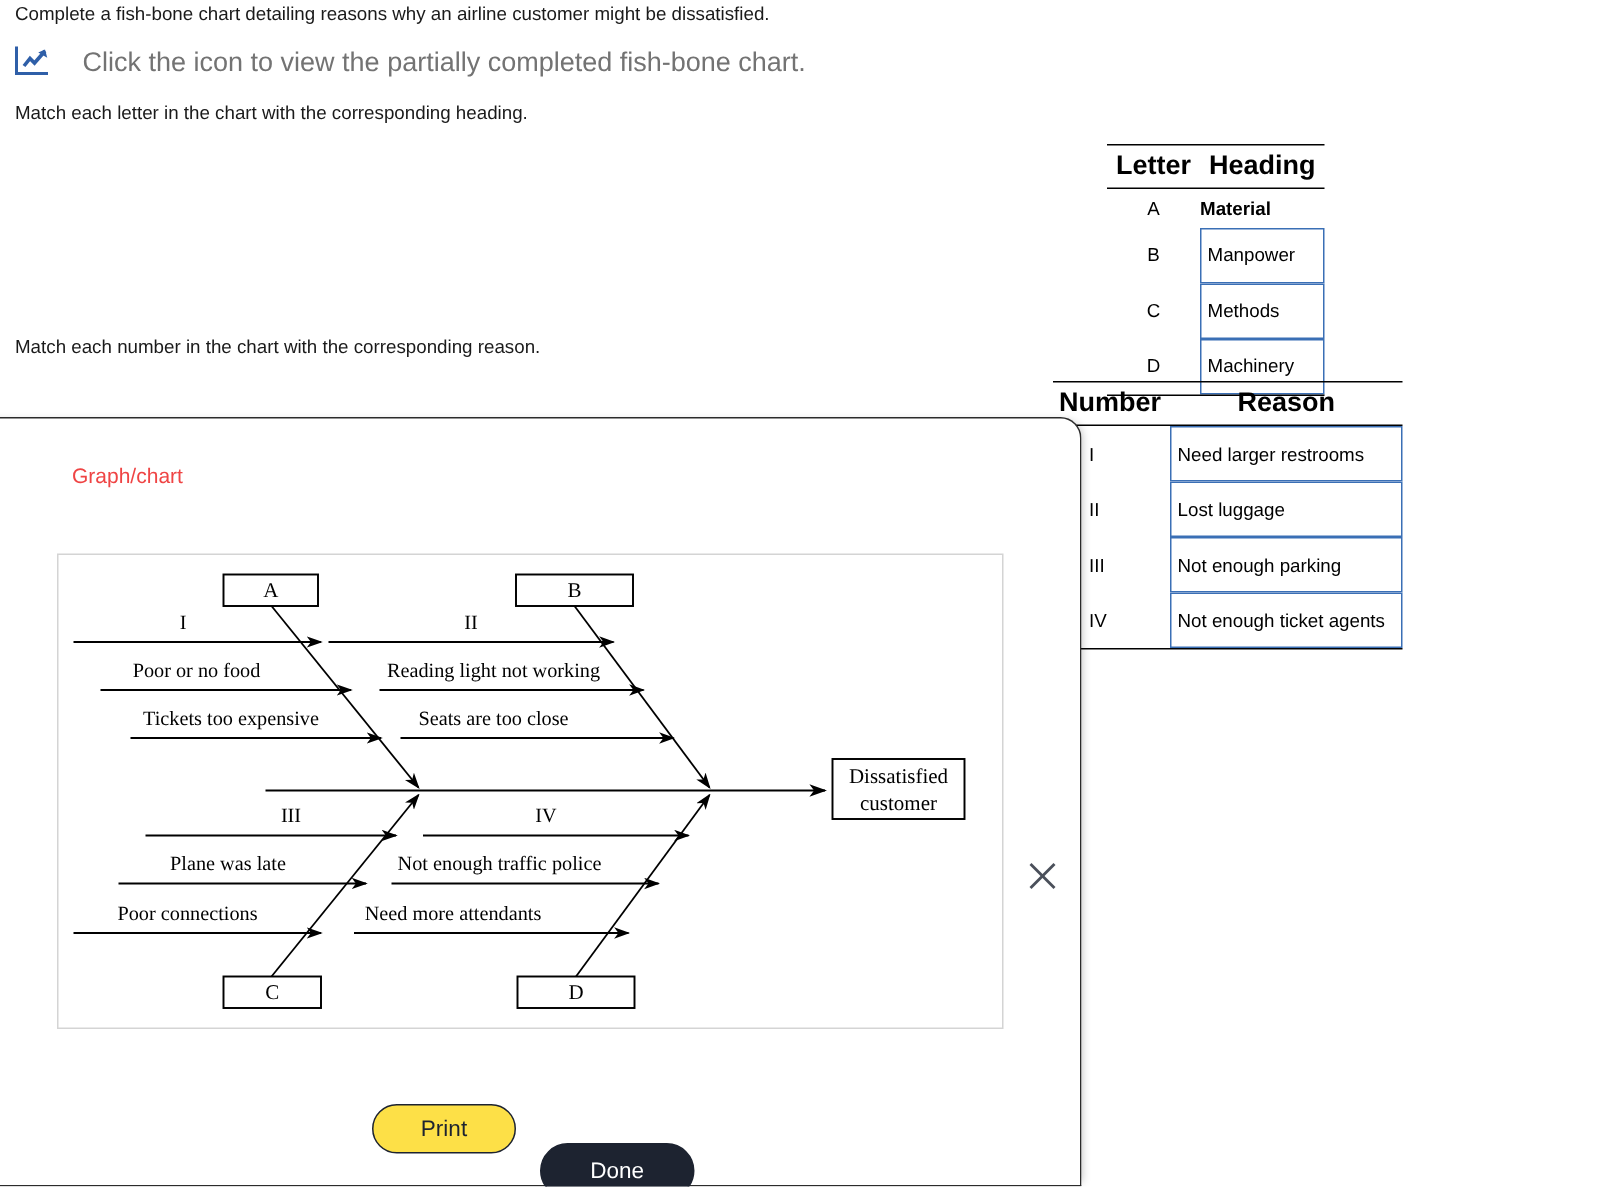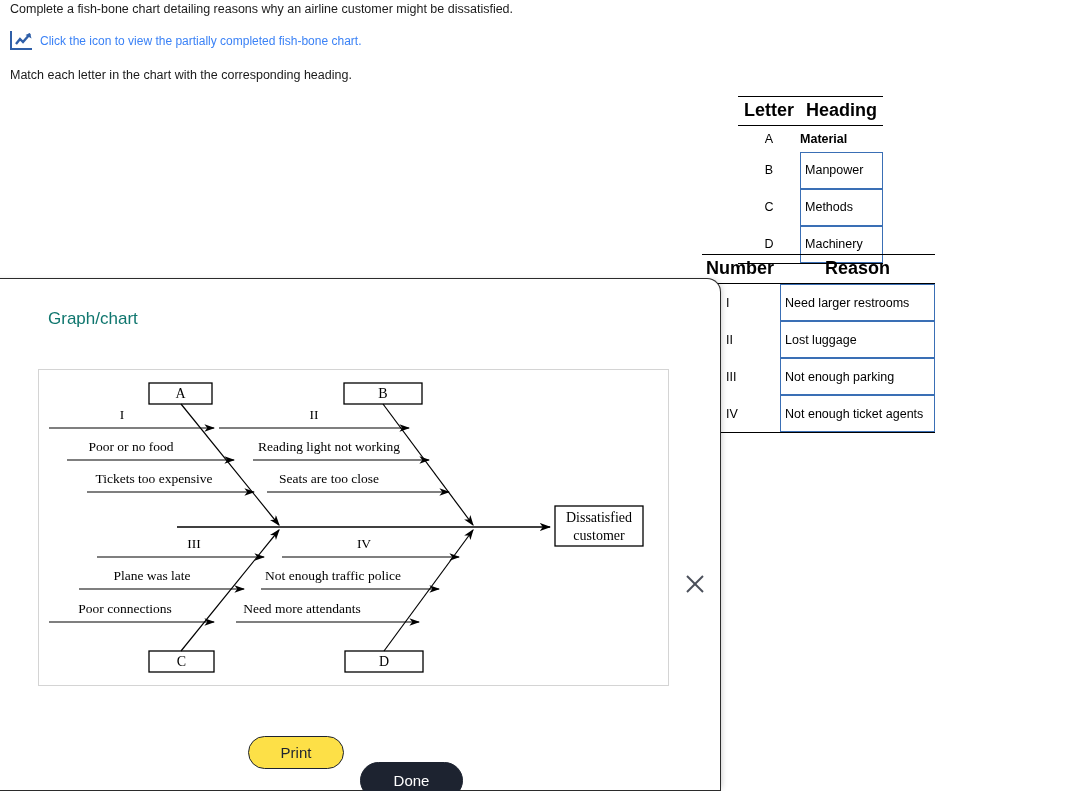--- a/index.html
+++ b/index.html
@@ -81,21 +81,21 @@
     left: -60px; top: 278px;
     width: 781px; height: 513px;
     background: #ffffff;
     border: 1.7px solid #2b2b2b;
     border-top-right-radius: 14px;
     border-left: none;
     box-shadow: 3px 0 6px -3px rgba(0,0,0,0.25);
   }
   #modal-title {
     position: absolute; left: 108px; top: 30px;
-    font-size: 17px; color: #0f766e;
+    font-size: 14px; color: #ef4444;
   }
   .win-btn {
     position: absolute; cursor: pointer;
     color: #4a4f5a;
   }
   #btn-minimize { left: 712px; top: 300px; width: 18px; height: 18px; }
   #btn-minimize .bar {
     position: absolute; left: 1px; top: 7px;
     width: 15px; height: 5px; background: #4a4f5a; border-radius: 1px;
   }
@@ -154,24 +154,25 @@
 
   <div class="qline" id="q-line1">Complete a fish-bone chart detailing reasons why an airline customer might be dissatisfied.</div>
 
   <div class="qline" id="q-icon-row">
     <span class="chart-icon">
       <svg width="22" height="19" viewBox="0 0 22 19">
         <polyline points="4,14 8,9 11,12 18,4" fill="none" stroke="#2f5fa8" stroke-width="2.4"></polyline>
         <polygon points="18,3 19.5,8.5 13.5,5" fill="#2f5fa8"></polygon>
       </svg>
     </span>
-    <span style="font-size:12px;color:#3b82f6;">Click the icon to view the partially completed fish-bone chart.</span>
+    <span style="font-size:18px;color:#737373;margin-left:15px;">Click the icon to view the partially completed fish-bone chart.</span>
   </div>
 
   <div class="qline" id="q-line3">Match each letter in the chart with the corresponding heading.</div>
+  <div class="qline" id="q-line4">Match each number in the chart with the corresponding reason.</div>
 
   <table class="mtable" id="table-letter">
     <thead>
       <tr>
         <th class="col-key">Letter</th>
         <th class="col-val">Heading</th>
       </tr>
     </thead>
     <tbody>
       <tr>

